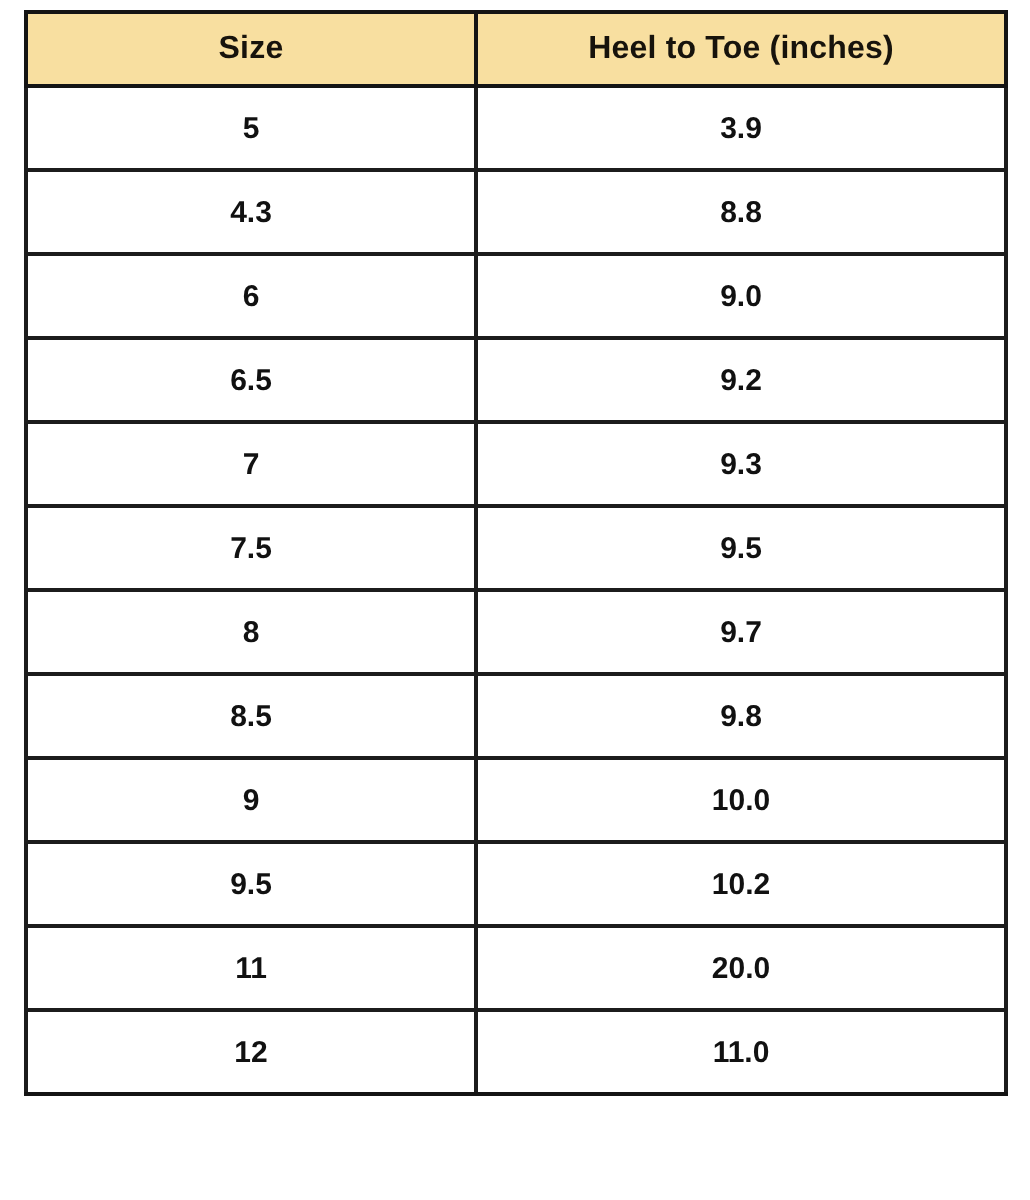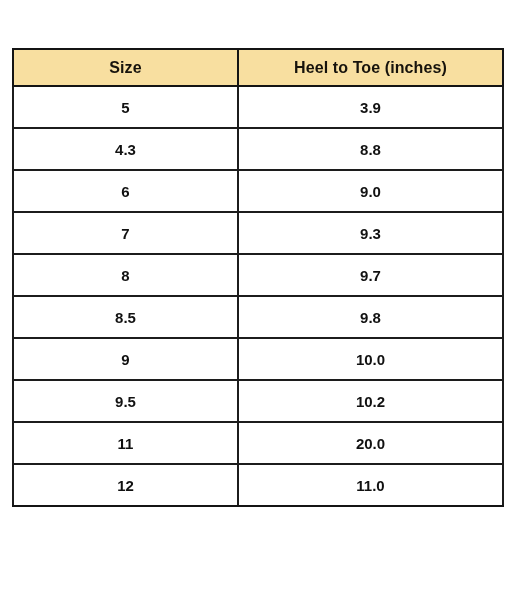--- a/index.html
+++ b/index.html
@@ -21,21 +21,20 @@
     height: 600px;
     background: #ffffff;
     box-sizing: border-box;
   }
 
   .size-table-wrap {
     position: absolute;
     left: 12px;
     top: 5px;
     width: 490px;
-    margin-top: 43px;
   }
 
   table.size-table {
     width: 490px;
     border-collapse: collapse;
     table-layout: fixed;
     background: #ffffff;
     border: 2px solid #141414;
   }
 
@@ -96,22 +95,30 @@
           </tr>
           <tr>
             <td>4.3</td>
             <td>8.8</td>
           </tr>
           <tr>
             <td>6</td>
             <td>9.0</td>
           </tr>
           <tr>
+            <td>6.5</td>
+            <td>9.2</td>
+          </tr>
+          <tr>
             <td>7</td>
             <td>9.3</td>
+          </tr>
+          <tr>
+            <td>7.5</td>
+            <td>9.5</td>
           </tr>
           <tr>
             <td>8</td>
             <td>9.7</td>
           </tr>
           <tr>
             <td>8.5</td>
             <td>9.8</td>
           </tr>
           <tr>

